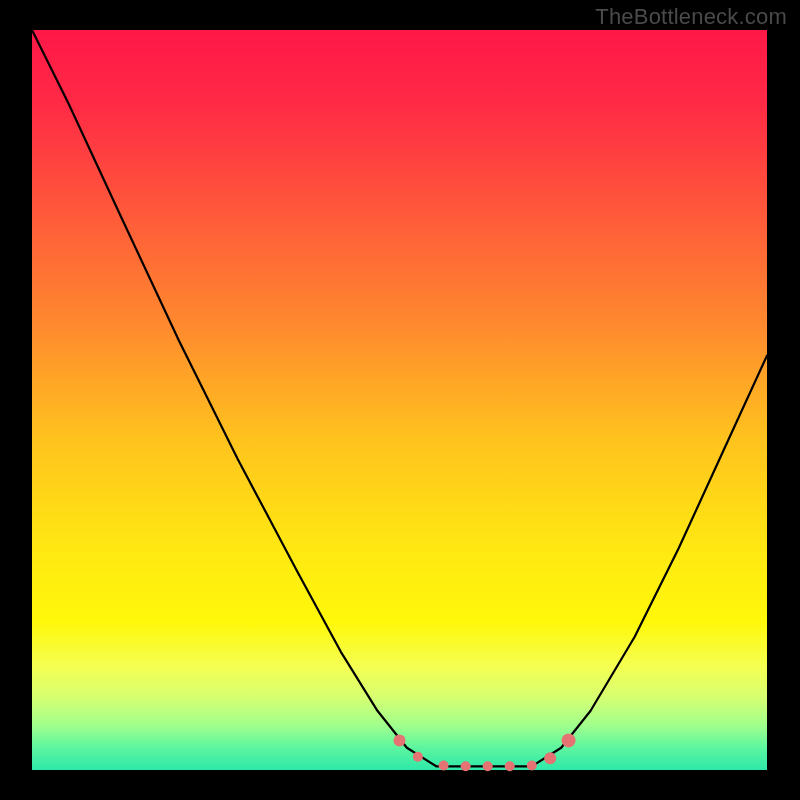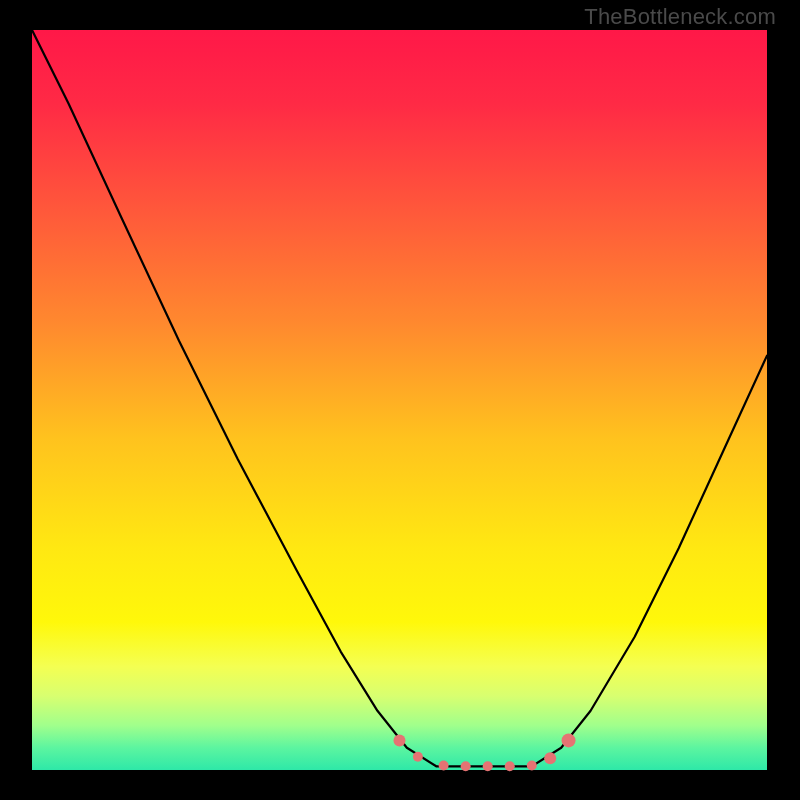--- a/index.html
+++ b/index.html
@@ -14,21 +14,21 @@
   .chart-container {
     position: absolute;
     top: 0;
     left: 0;
     width: 800px;
     height: 800px;
   }
   .watermark {
     position: absolute;
     top: 4px;
-    right: 24px;
+    right: 13px;
     font-family: Arial, Helvetica, sans-serif;
     font-size: 22px;
     font-weight: 500;
     color: #4a4a4a;
     letter-spacing: 0.2px;
     z-index: 10;
   }
 </style>
 </head>
 <body>

